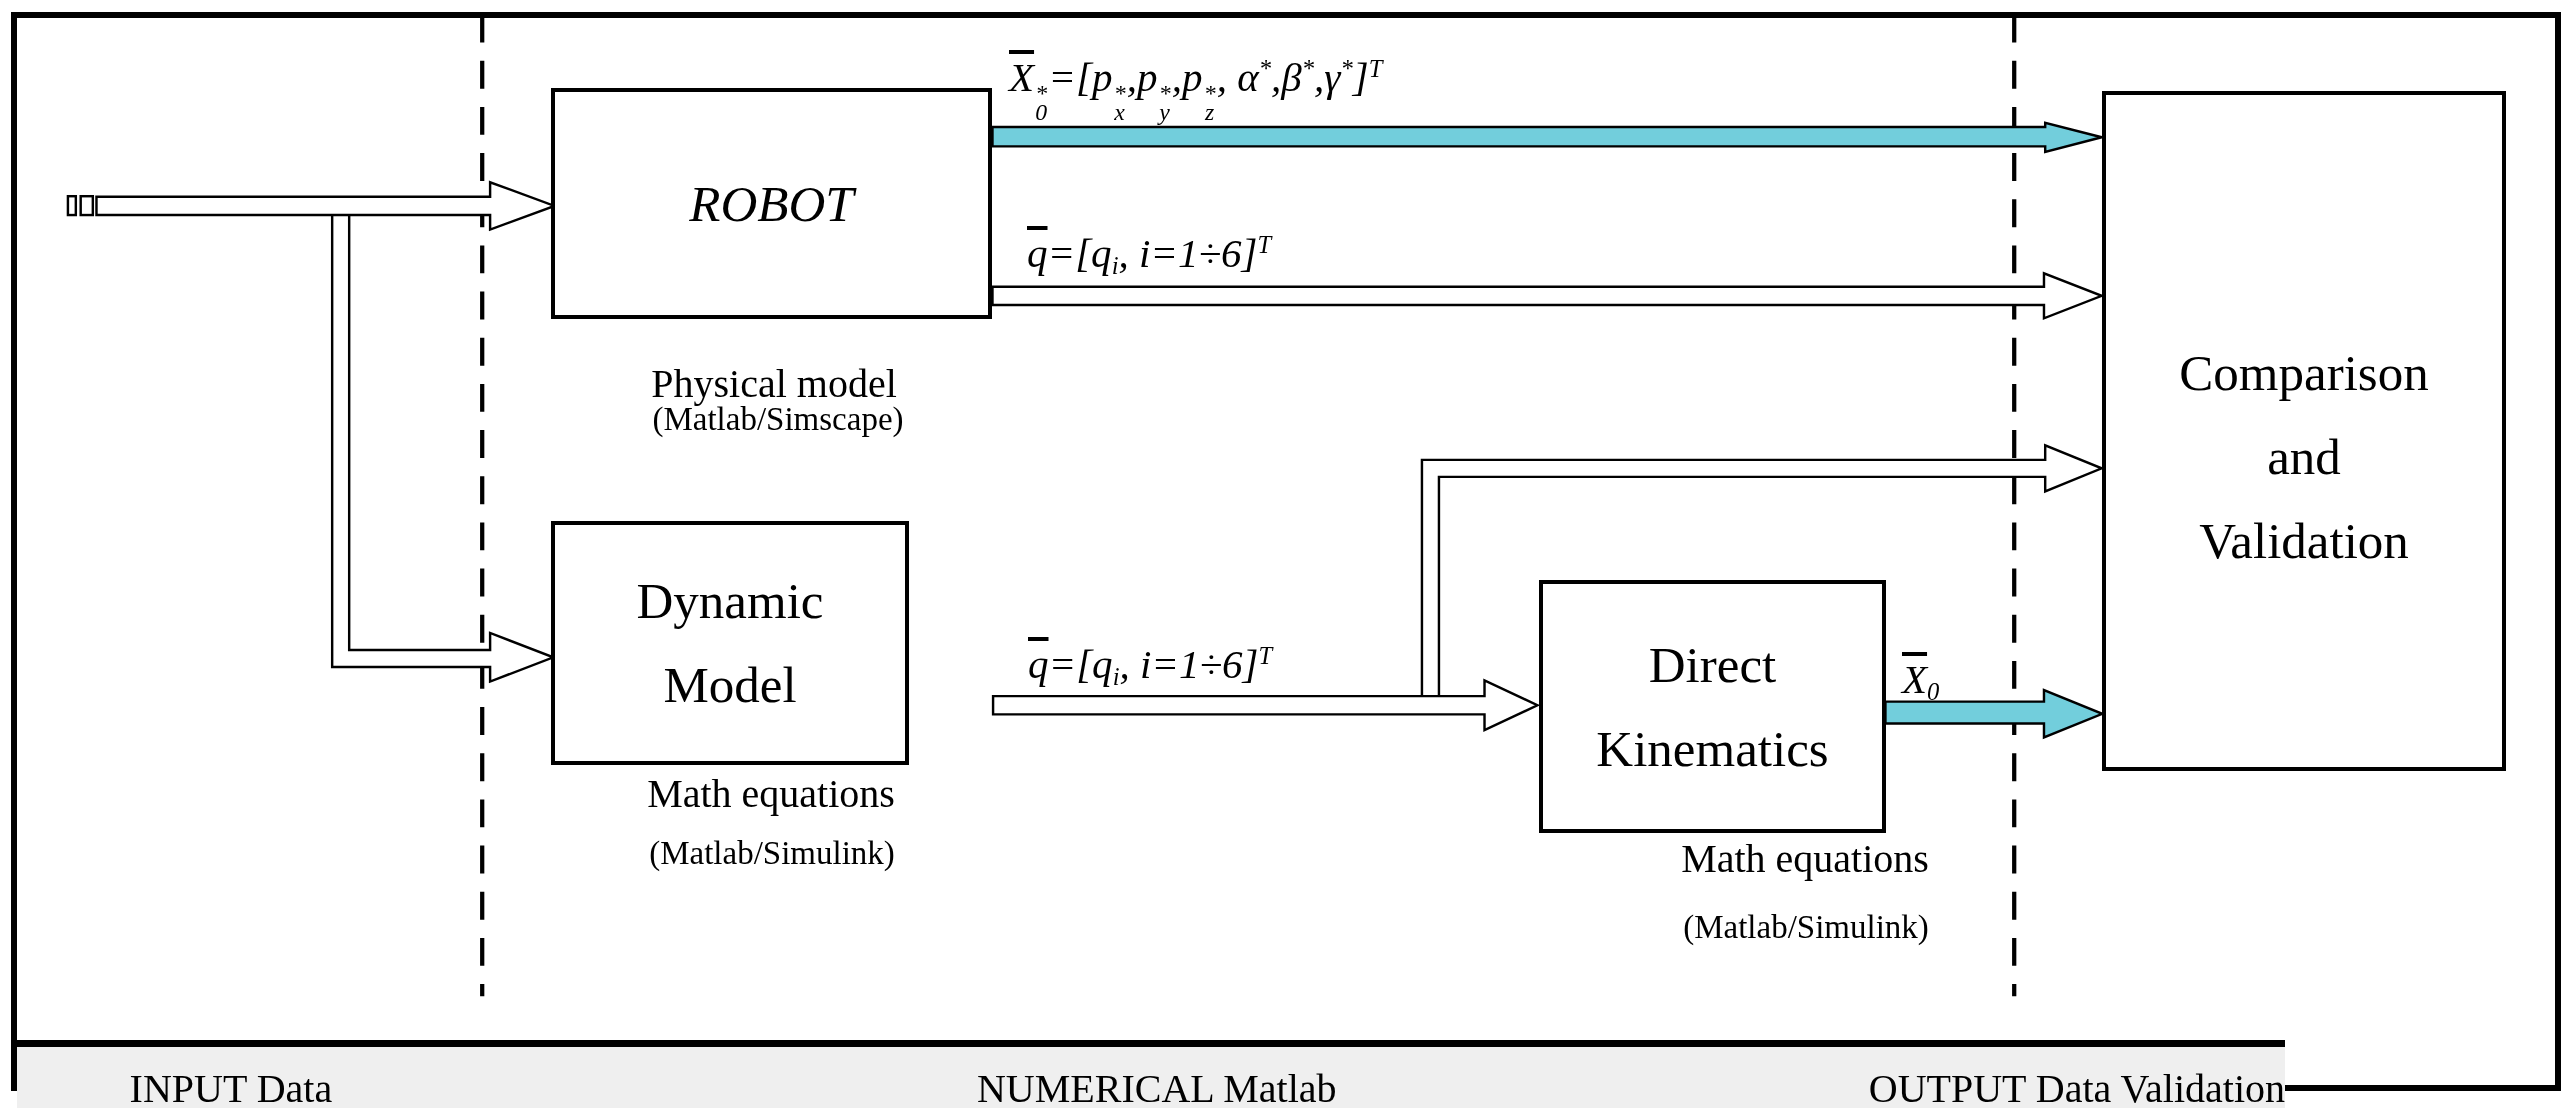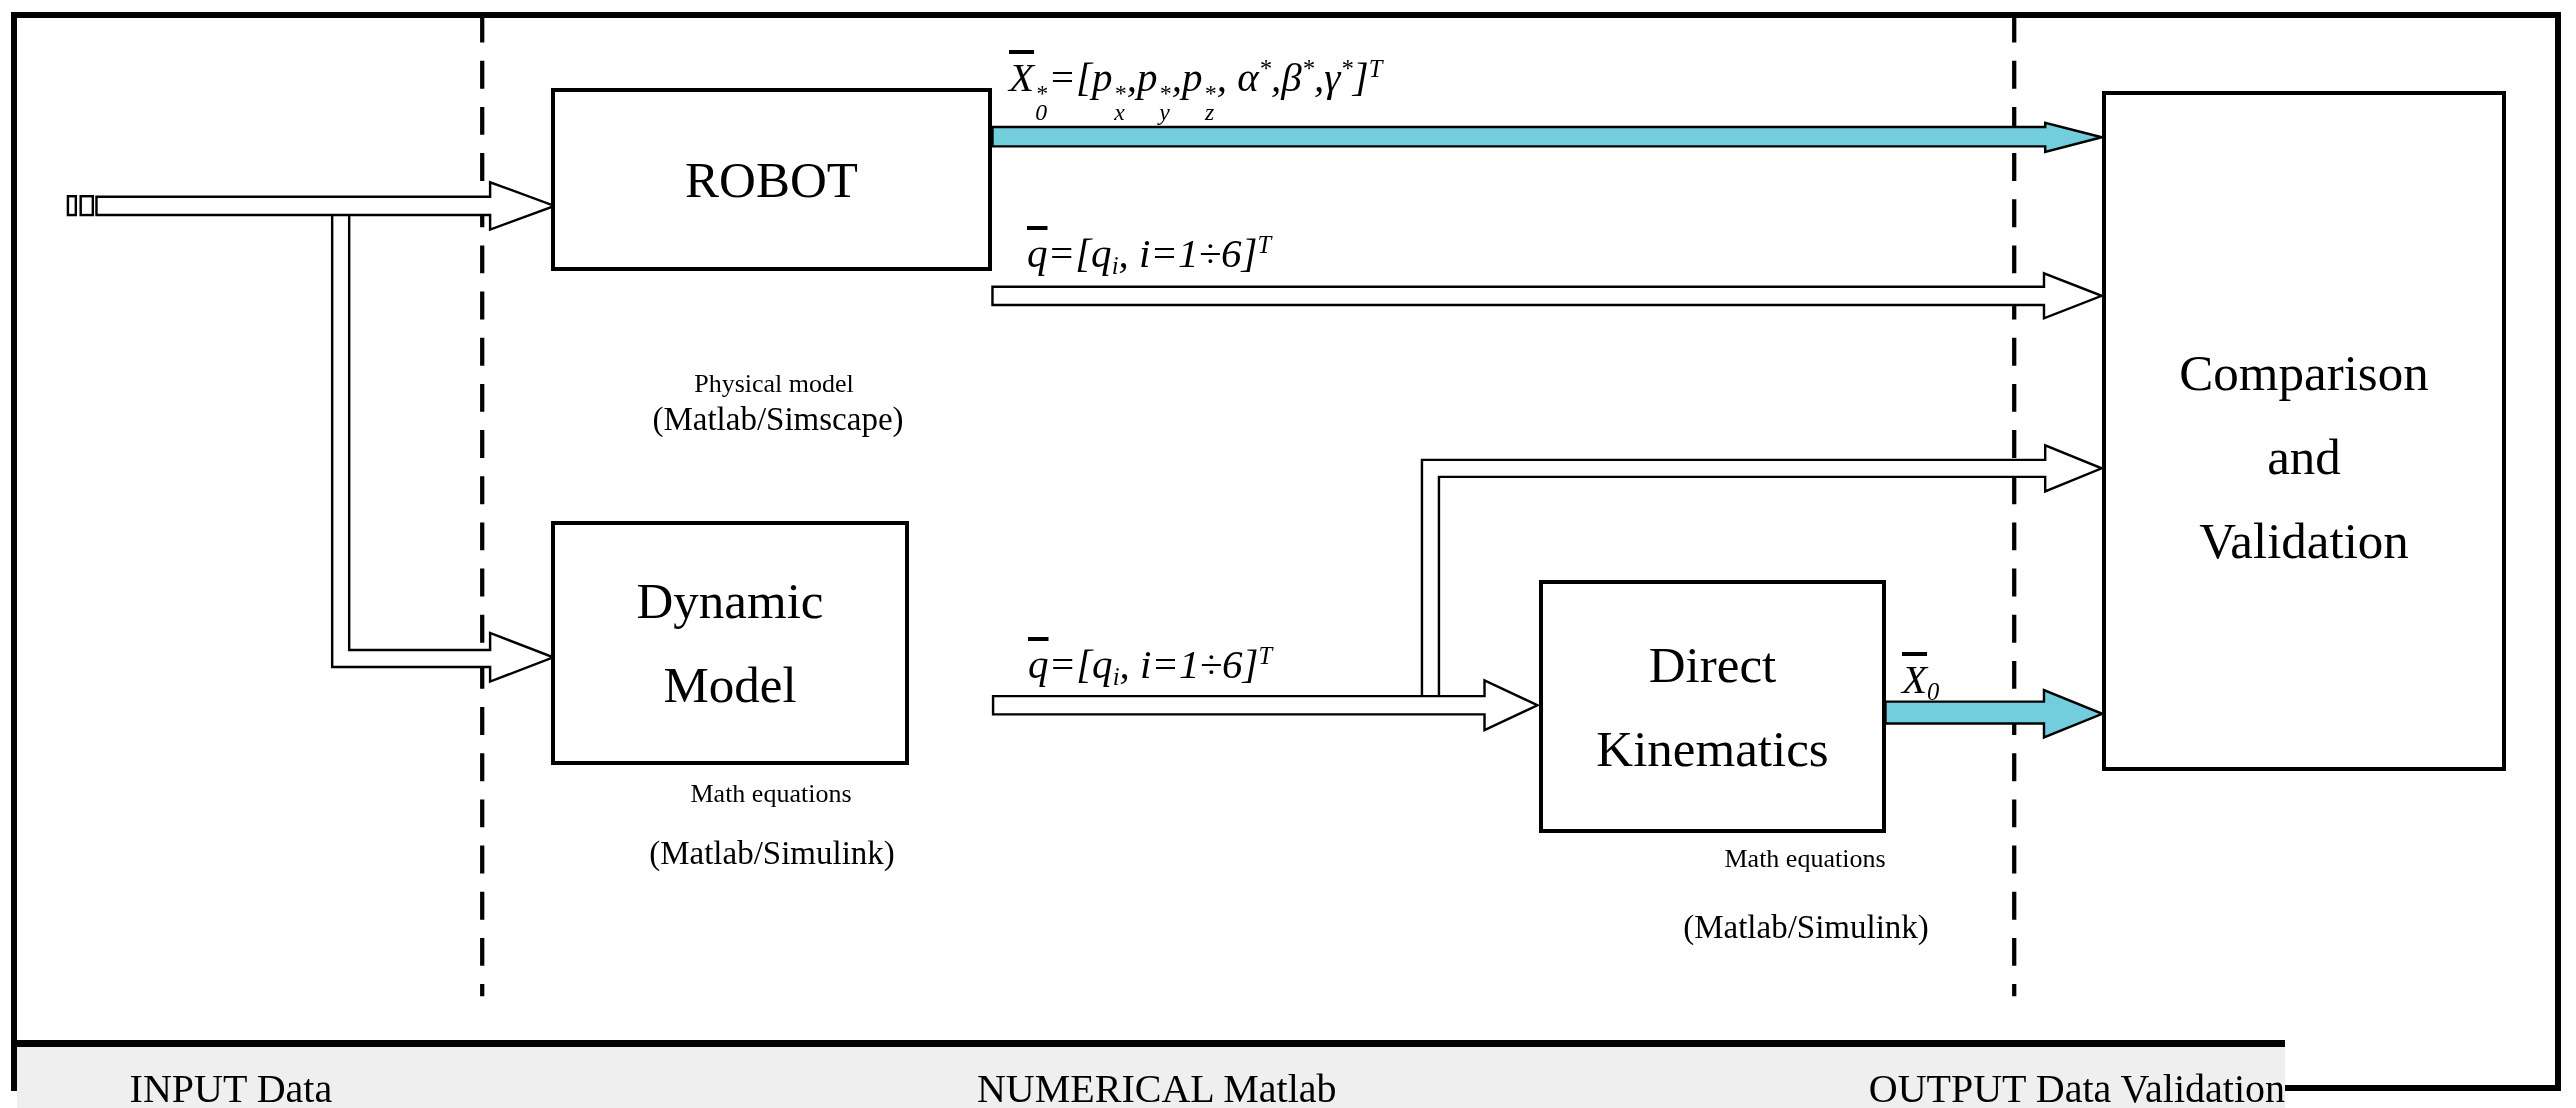--- a/index.html
+++ b/index.html
@@ -6,21 +6,21 @@
   :root{--cyan:#72cedc;--band:#efefef;--ink:#000;}
   .canvas{position:relative;width:2576px;height:1108px;background:#fff;overflow:hidden;
           font-family:"Liberation Serif", serif;color:#000;}
   .layer{position:absolute;left:0;top:0;}
   .outer{position:absolute;left:11px;top:12px;width:2550px;height:1079px;
          border:6px solid #000;box-sizing:border-box;}
   .box{position:absolute;border:4.9px solid #000;background:#fff;box-sizing:border-box;
        display:flex;flex-direction:column;align-items:center;justify-content:center;}
   .box-label{font-size:51px;line-height:84px;text-align:center;white-space:nowrap;}
   .caption{position:absolute;transform:translateX(-50%);white-space:nowrap;text-align:center;}
-  .cap-main{font-size:26px;line-height:43px;}
+  .cap-main{font-size:40px;line-height:43px;}
   .cap-sub{font-size:33px;line-height:35px;}
   .formula{position:absolute;font-style:italic;font-size:41px;line-height:49px;white-space:nowrap;}
   .formula .ovl{text-decoration:overline;}
   .formula .sub{font-size:60%;vertical-align:-0.30em;}
   .formula .sup{font-size:60%;vertical-align:0.55em;}
   .formula .ss{display:inline-flex;flex-direction:column;align-items:center;
                font-size:58%;line-height:0.78;vertical-align:-0.45em;margin:0 1.2px;}
   .footer{position:absolute;left:17px;top:995px;width:2268px;height:90px;
           border-top:7.3px solid #000;background:var(--band);box-sizing:border-box;
           display:flex;align-items:center;margin-top:45px;}
@@ -51,21 +51,21 @@
 
     <path d="M1633,209 L3366,209 L3366,202 L3459,226 L3366,250 L3366,241 L1633,241 Z" fill="var(--cyan)" stroke="#000" stroke-width="4"></path>
 
     <path d="M1633,472 L3364,472 L3364,450 L3459,487 L3364,524 L3364,502 L1633,502 Z" fill="#fff" stroke="#000" stroke-width="4"></path>
 
     <path d="M3103,1155 L3364,1155 L3364,1136 L3460,1175 L3364,1214 L3364,1191 L3103,1191 Z" fill="var(--cyan)" stroke="#000" stroke-width="4"></path>
   </svg>
 
   <div class="outer"></div>
 
-  <div class="box" style="left:551px;top:88px;width:441px;height:183px;">
+  <div class="box" style="left:551px;top:88px;width:441px;height:231px;font-style:italic;">
     <div class="box-label">ROBOT</div>
   </div>
 
   <div class="box" style="left:551px;top:521px;width:358px;height:244px;">
     <div class="box-label">Dynamic</div>
     <div class="box-label">Model</div>
   </div>
 
   <div class="box comp-pad" style="left:2102px;top:91px;width:404px;height:680px;">
     <div class="box-label">Comparison</div>

